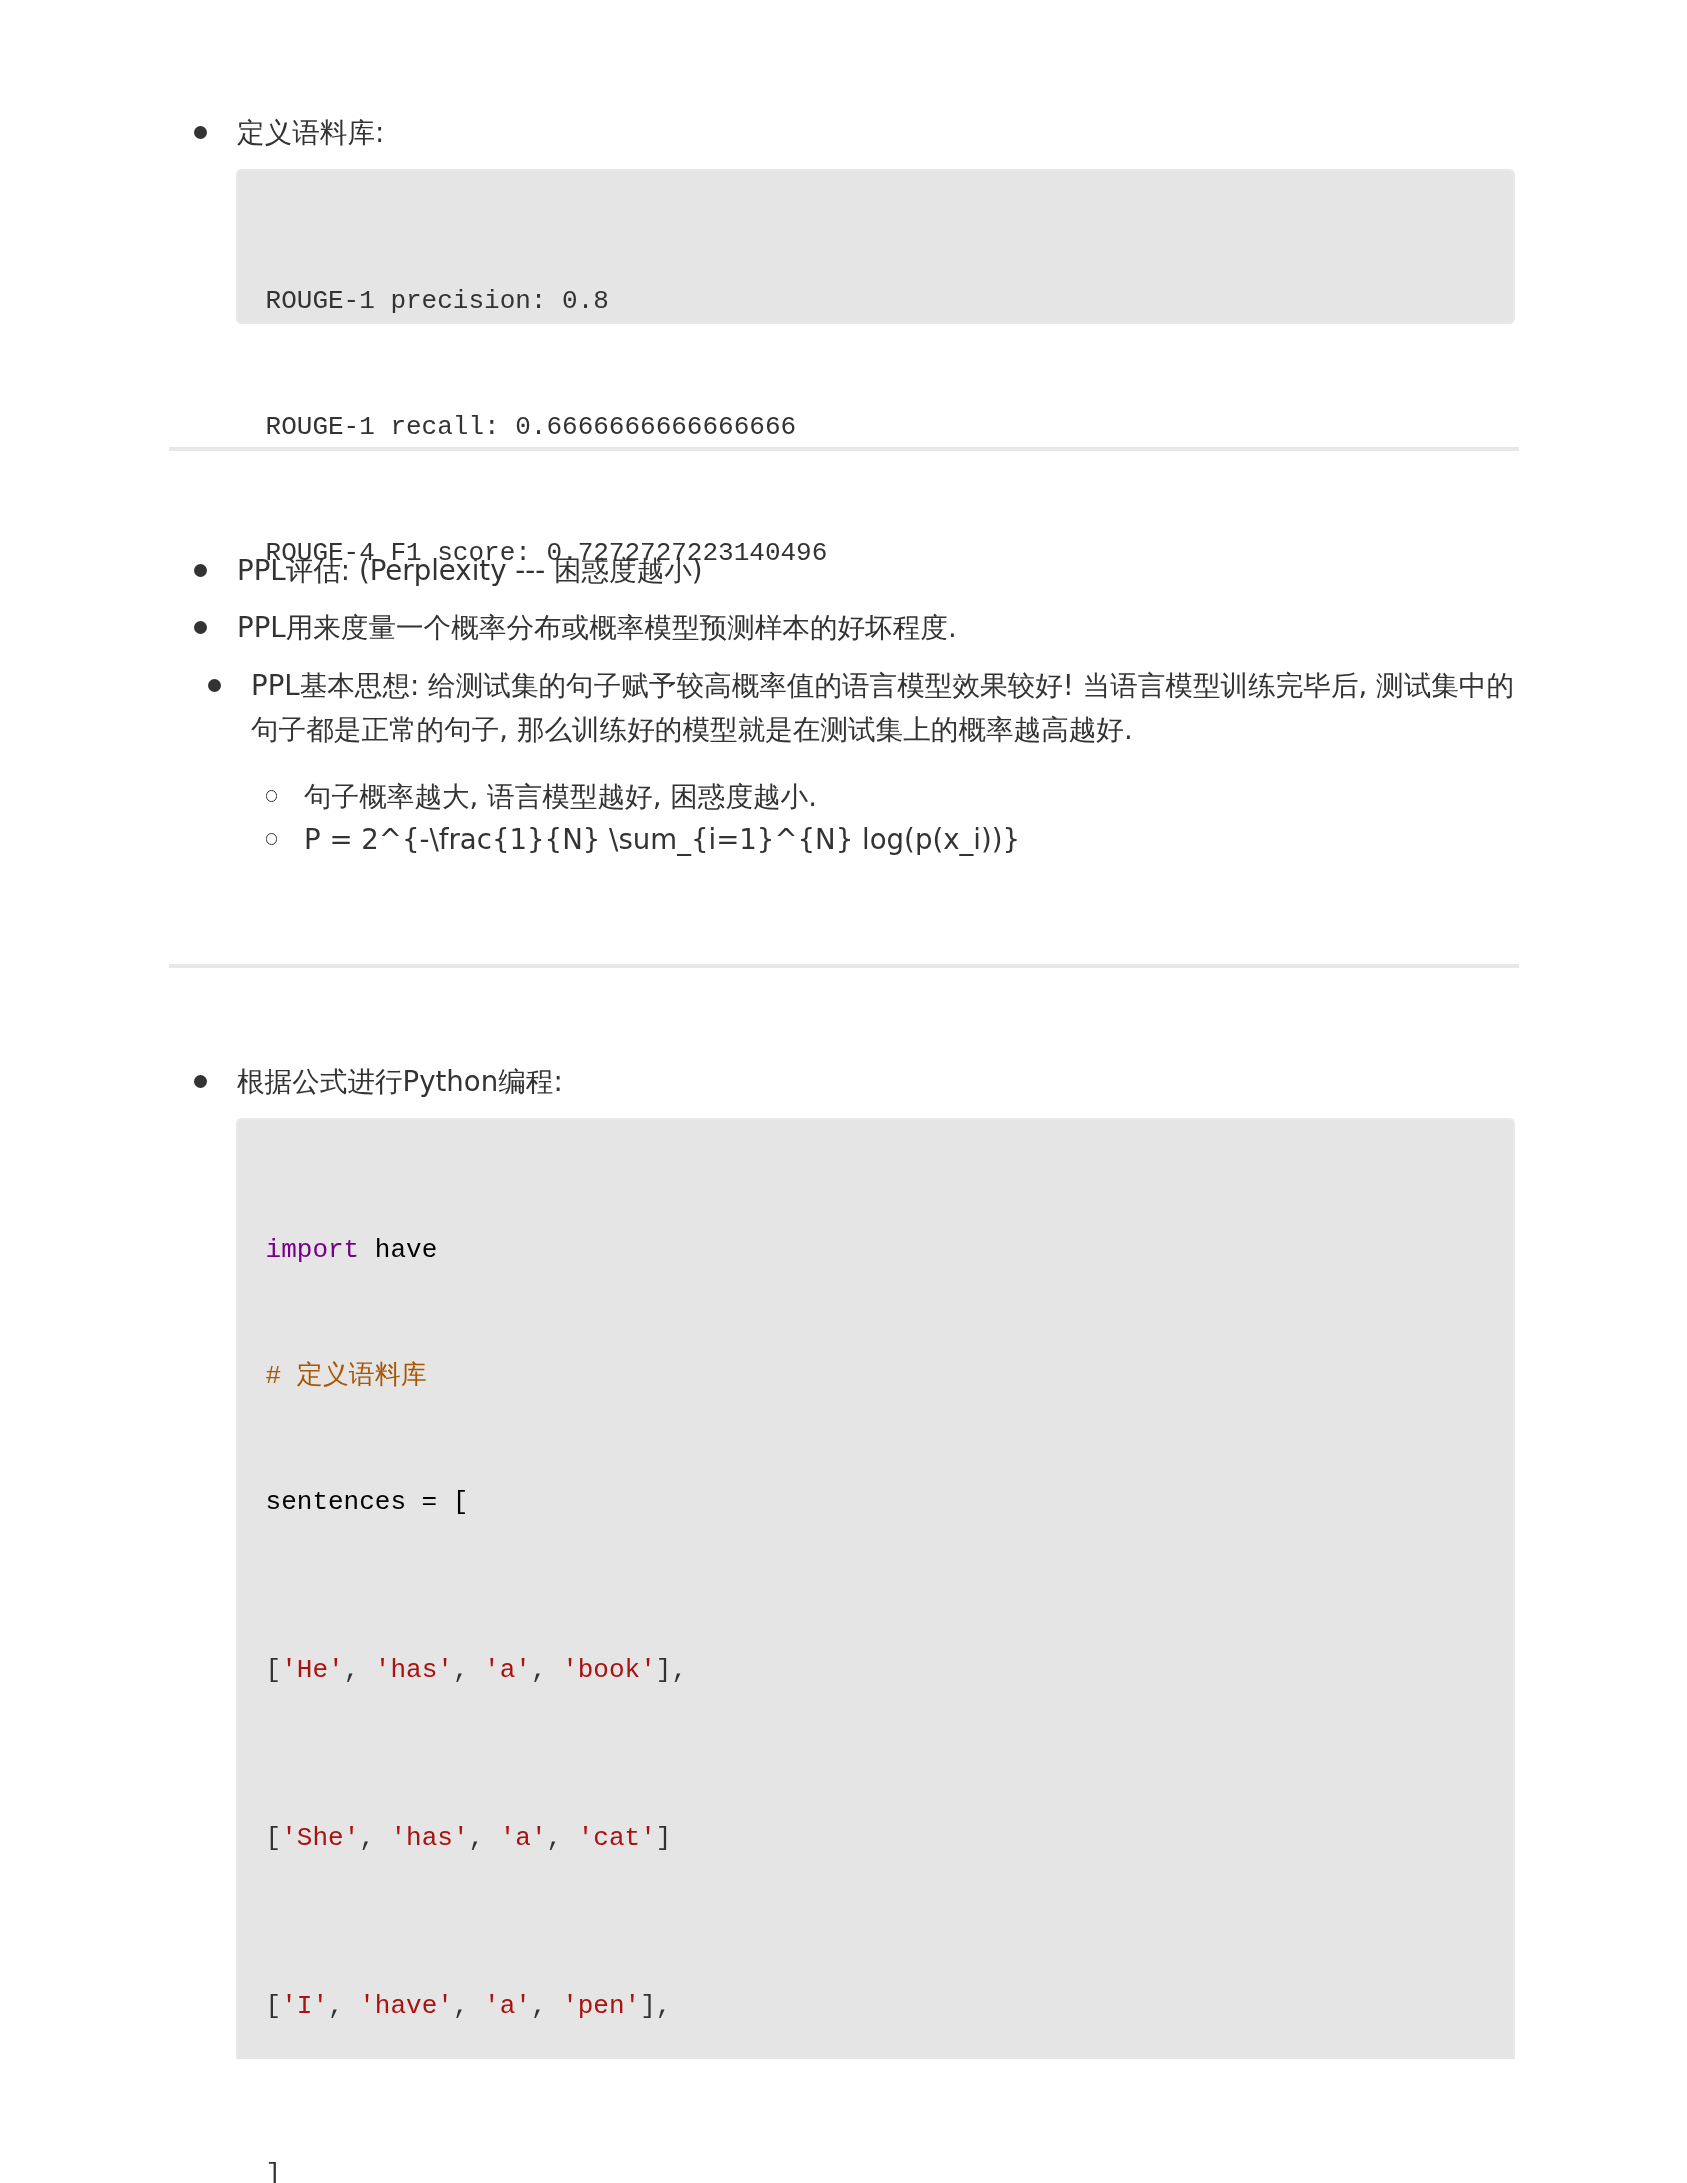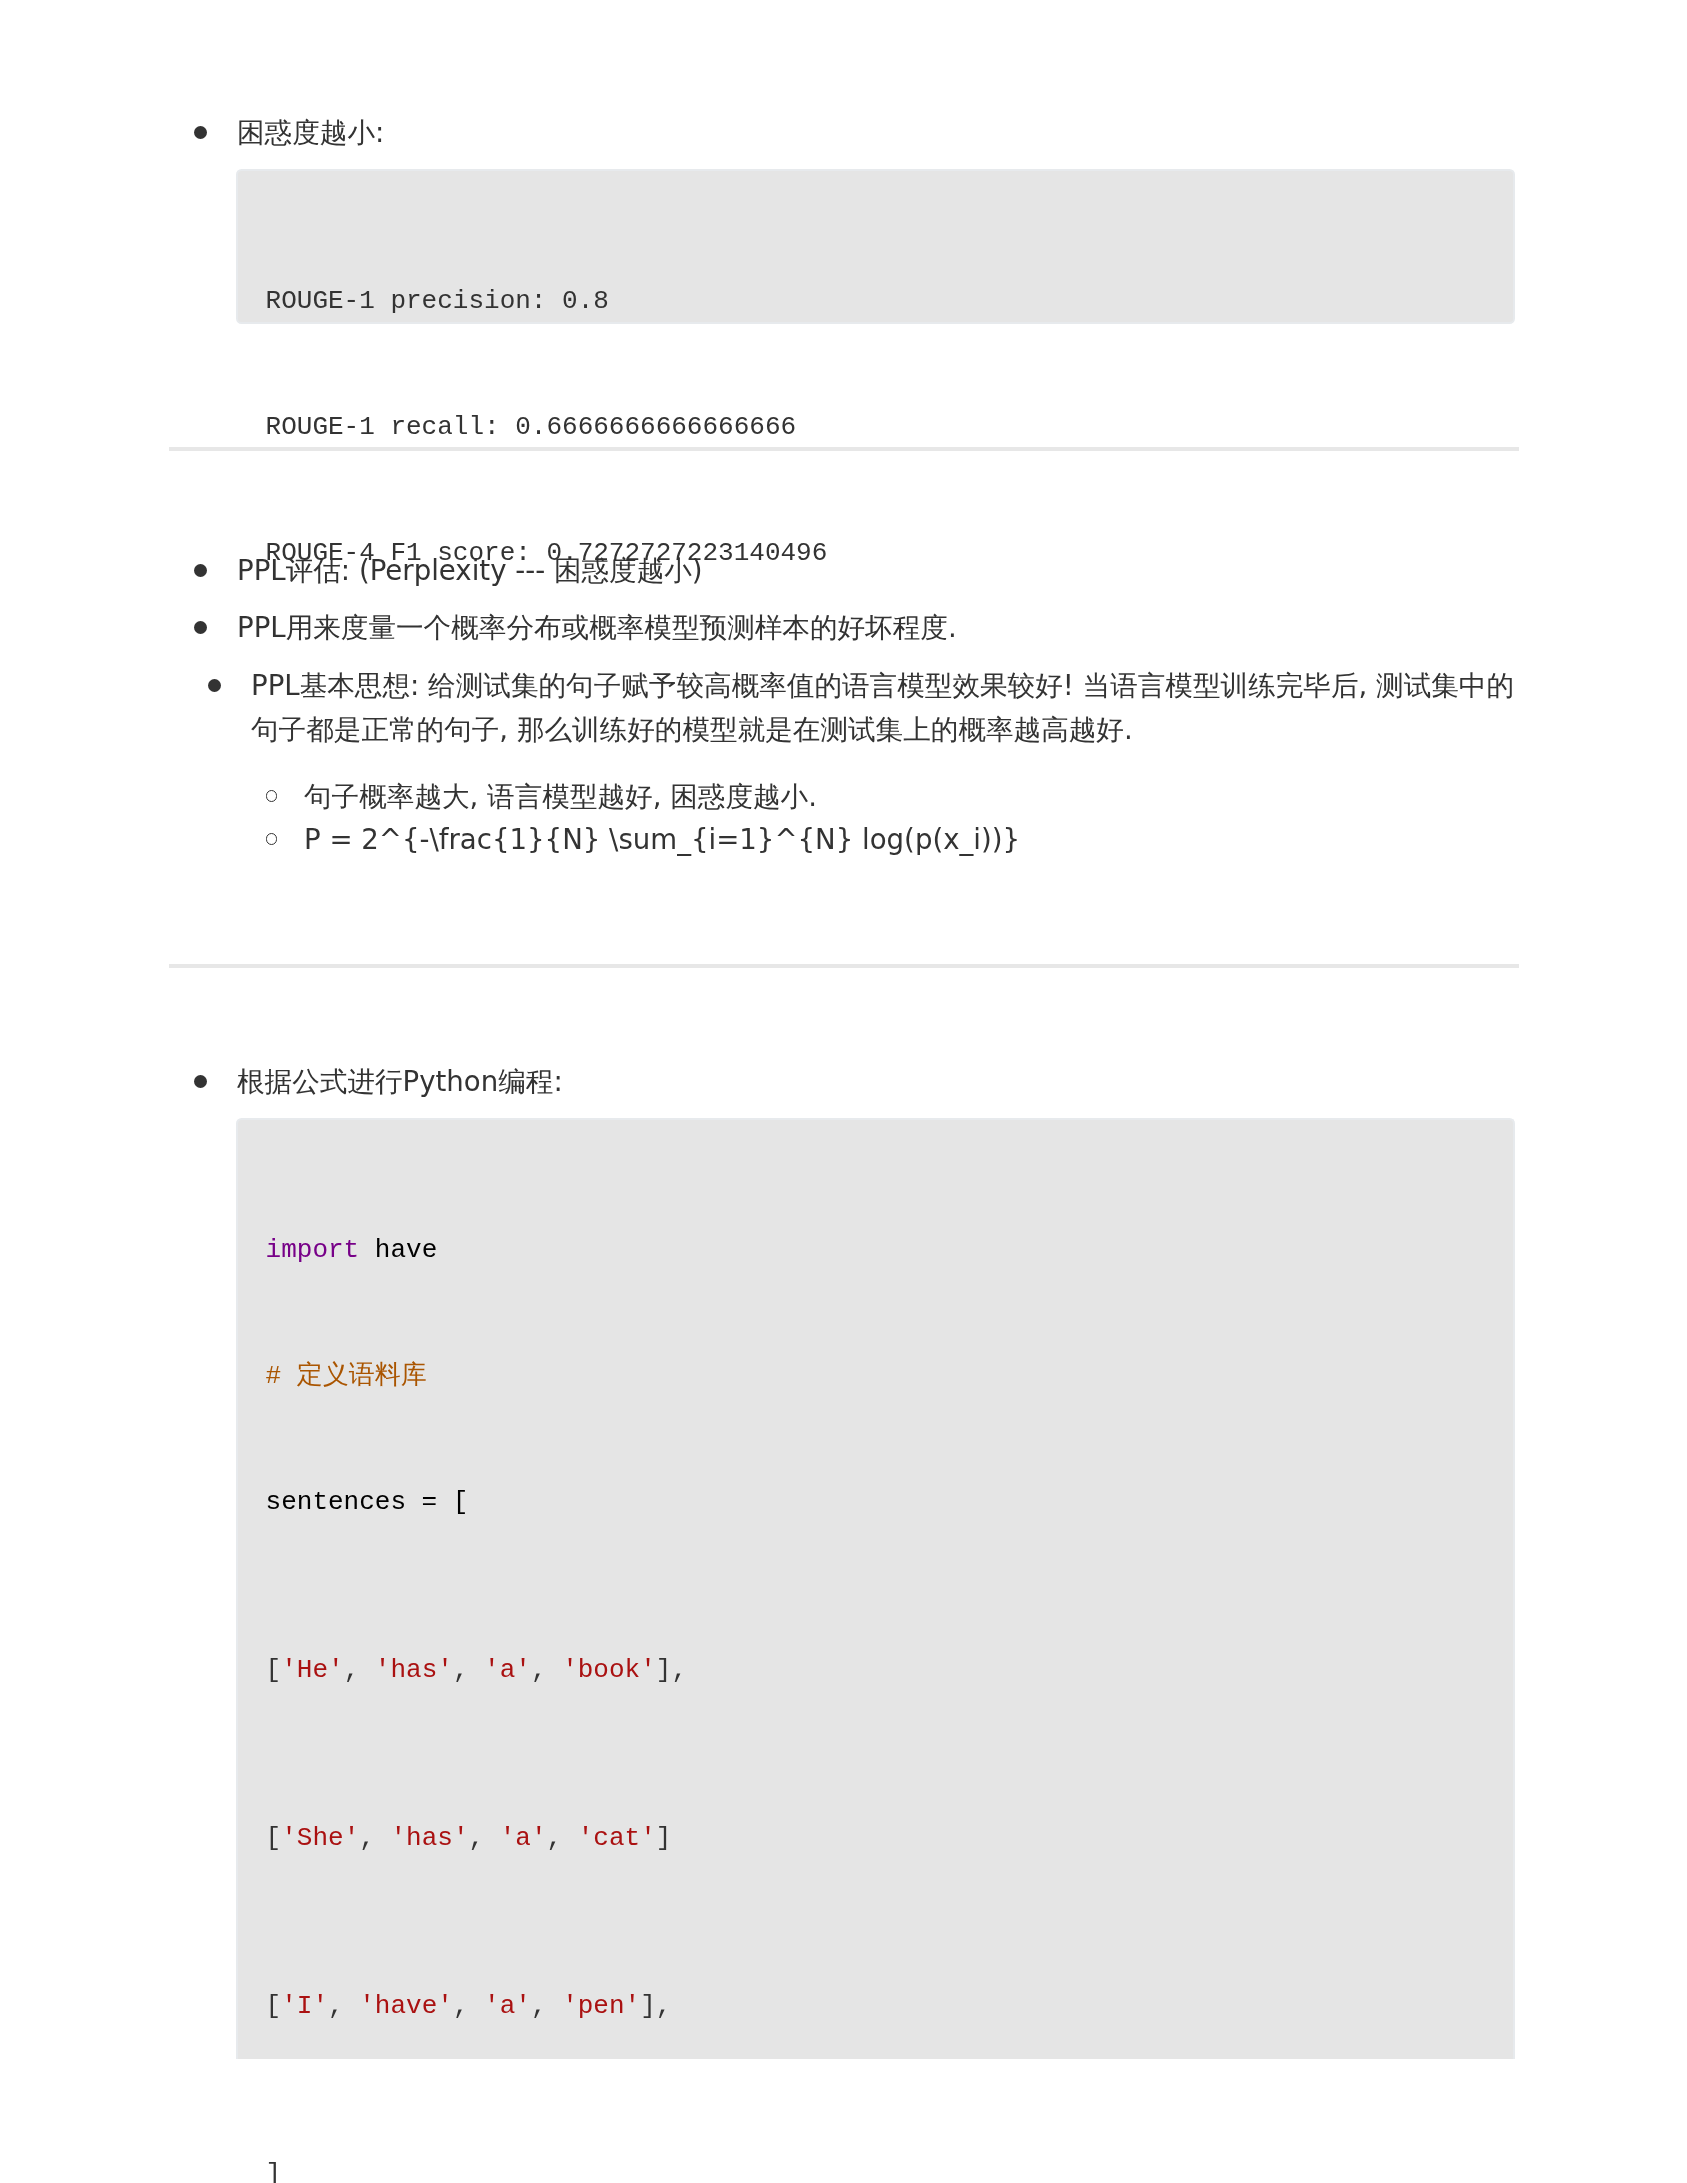--- a/index.html
+++ b/index.html
@@ -93,21 +93,21 @@
     .pun { color: #333333; }
     .var { color: #000000; }
   </style>
 </head>
 <body>
 
 <div class="page">
 
   <div class="bullet-item" style="top:111px;">
     <span class="bullet-dot"></span>
-    <span>困惑度越小:</span>
+    <span>定义语料库:</span>
   </div>
 
   <div class="codebox" style="top:169px; height:155px;">
     <div class="code out" style="top:25px;">
       <span class="line">ROUGE-1 precision: 0.8</span>
       <span class="line">ROUGE-1 recall: 0.6666666666666666</span>
       <span class="line">ROUGE-4 F1 score: 0.7272727223140496</span>
     </div>
   </div>
 

